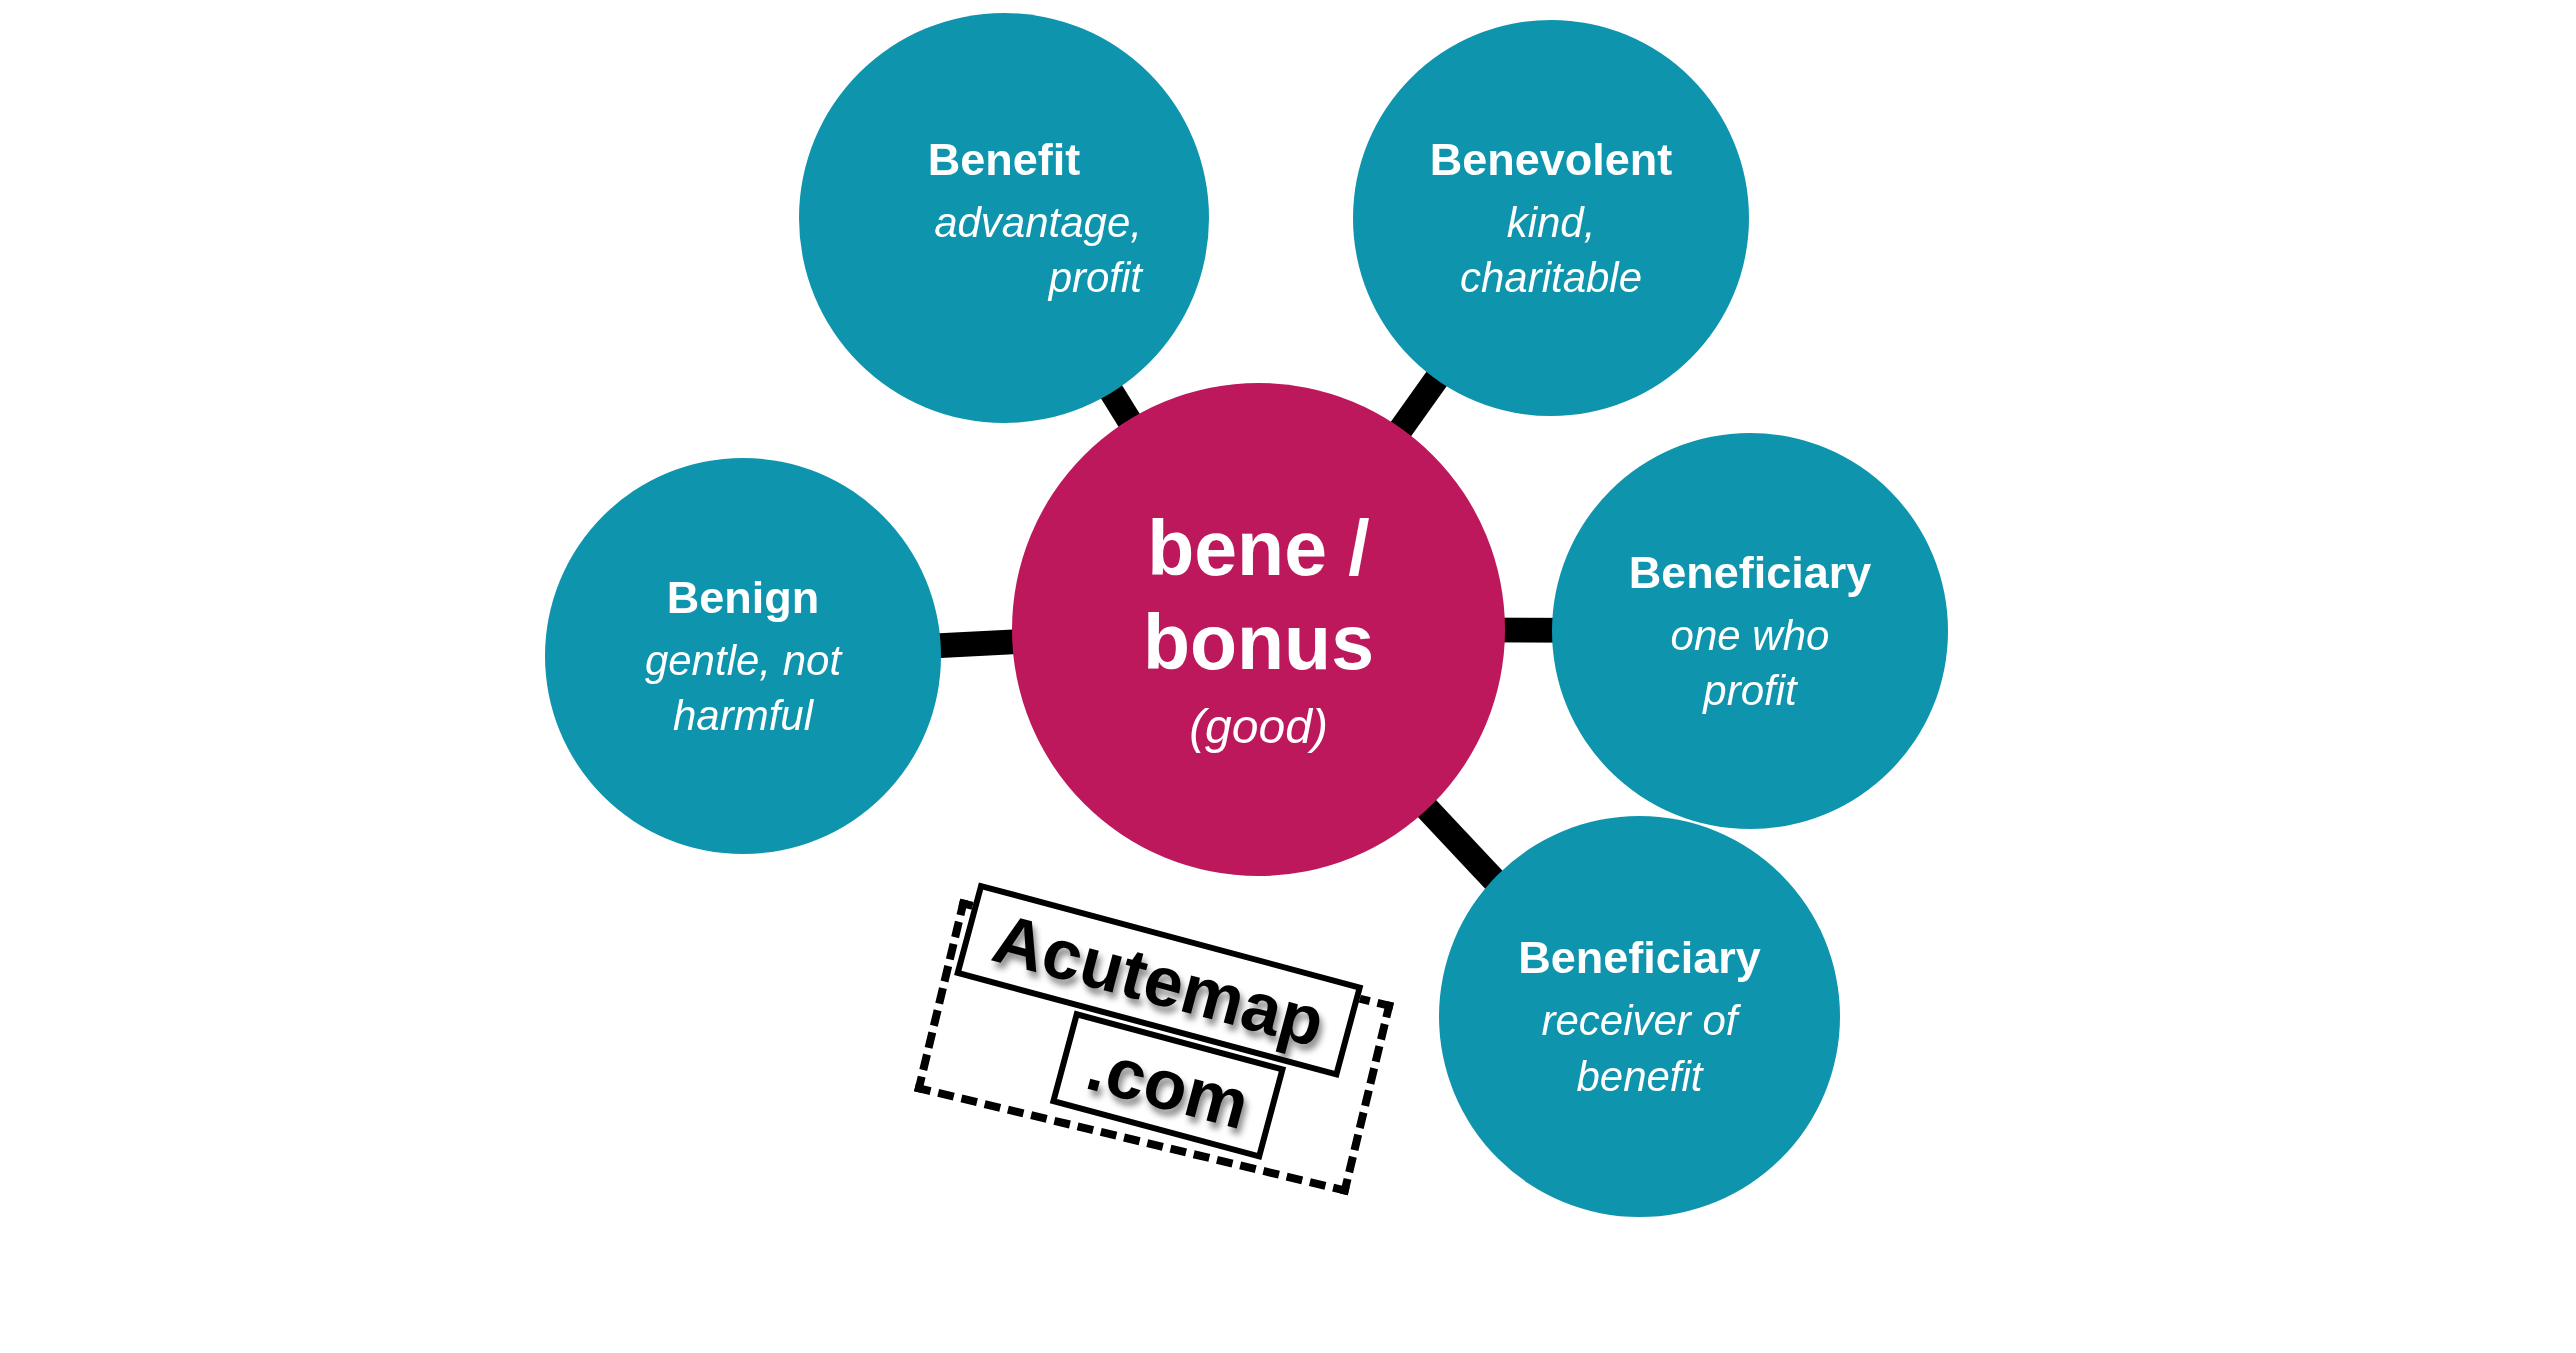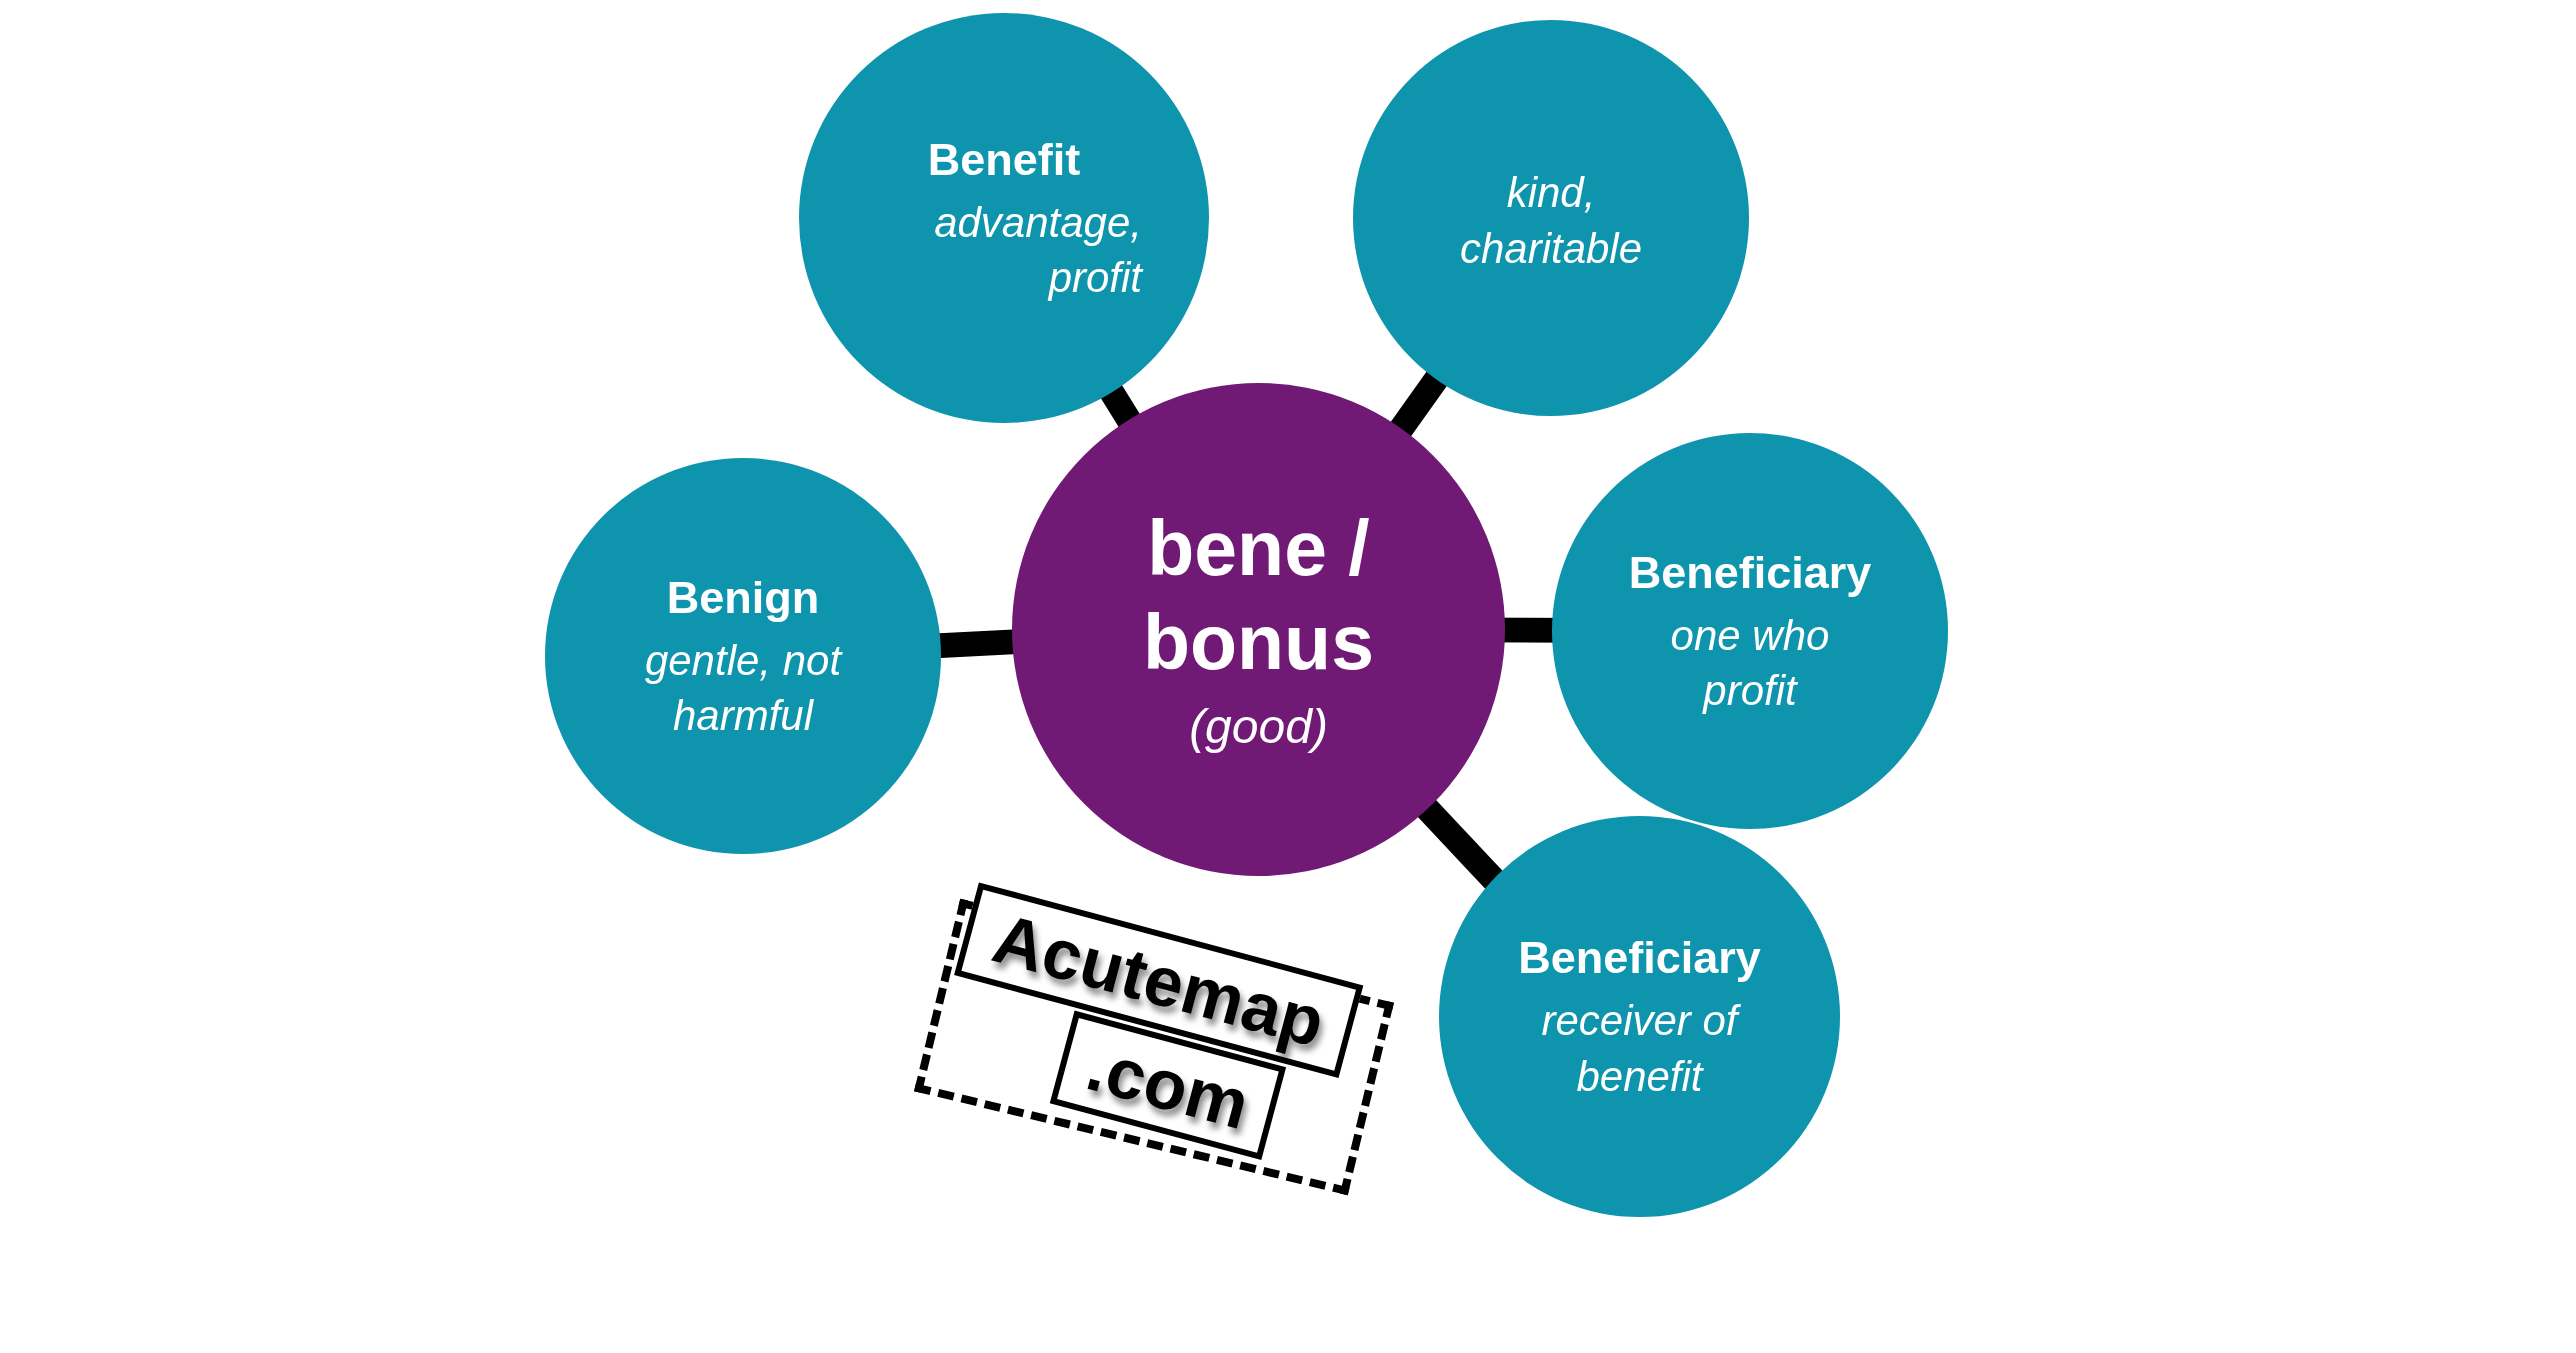--- a/index.html
+++ b/index.html
@@ -27,21 +27,21 @@
     border-radius: 50%;
     display: flex;
     flex-direction: column;
     align-items: center;
     justify-content: center;
     text-align: center;
     color: #ffffff;
     z-index: 2;
   }
   .satellite { background: #0e94ad; }
-  .root-circle { background: #701a75; }
+  .root-circle { background: #be185d; }
 
   #c-benefit     { left: 799px;  top: 13px;  width: 410px; height: 410px; }
   #c-benevolent  { left: 1353px; top: 20px;  width: 396px; height: 396px; }
   #c-benign      { left: 545px;  top: 458px; width: 396px; height: 396px; }
   #c-benefactor  { left: 1552px; top: 433px; width: 396px; height: 396px; }
   #c-beneficiary { left: 1439px; top: 816px; width: 401px; height: 401px; }
   #c-center      { left: 1012px; top: 383px; width: 493px; height: 493px; }
 
   .word {
     font-weight: 700;
@@ -117,20 +117,21 @@
     <line x1="1368" y1="684" x2="1902" y2="686" stroke="#000000" stroke-width="27"></line>
     <line x1="1368" y1="684" x2="1782" y2="1125" stroke="#000000" stroke-width="27"></line>
   </svg>
 
   <div class="circle satellite" id="c-benefit">
     <div class="word">Benefit</div>
     <div class="def">advantage, profit</div>
   </div>
 
   <div class="circle satellite" id="c-benevolent">
+    <div class="word">Benevolent</div>
     <div class="def">kind, charitable</div>
   </div>
 
   <div class="circle satellite" id="c-benign">
     <div class="word">Benign</div>
     <div class="def">gentle, not harmful</div>
   </div>
 
   <div class="circle satellite" id="c-benefactor">
     <div class="word">Beneficiary</div>

